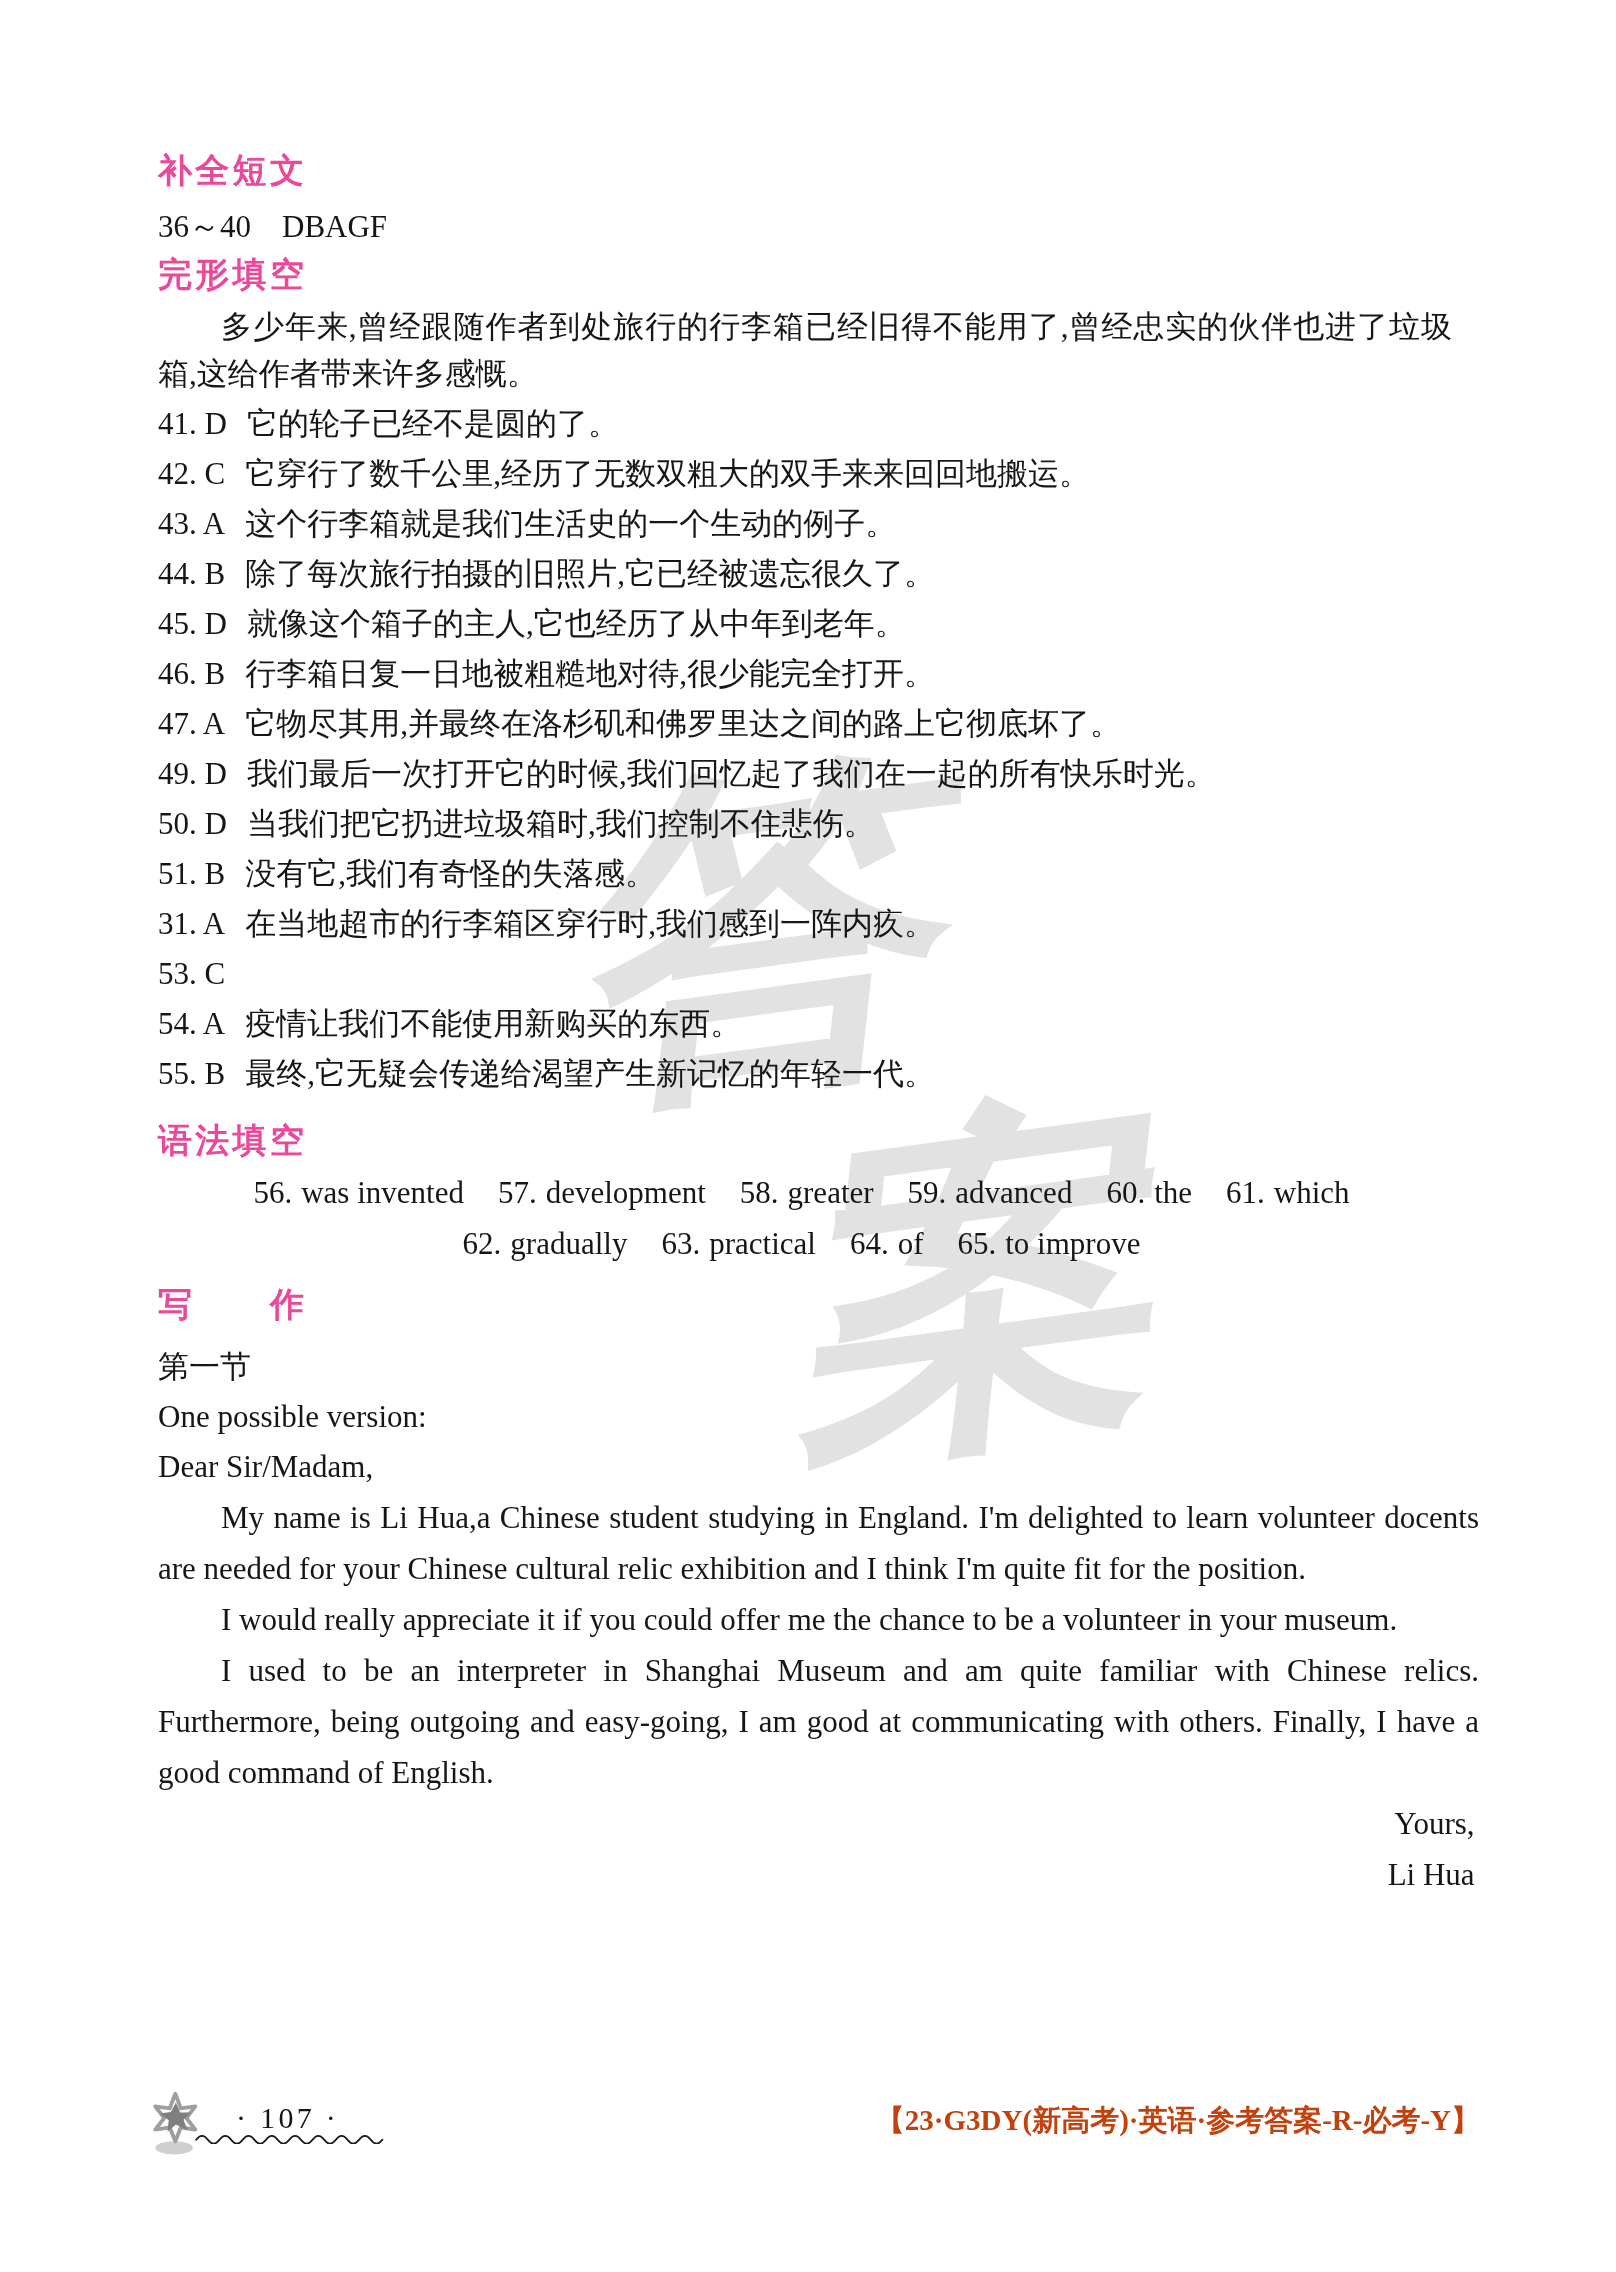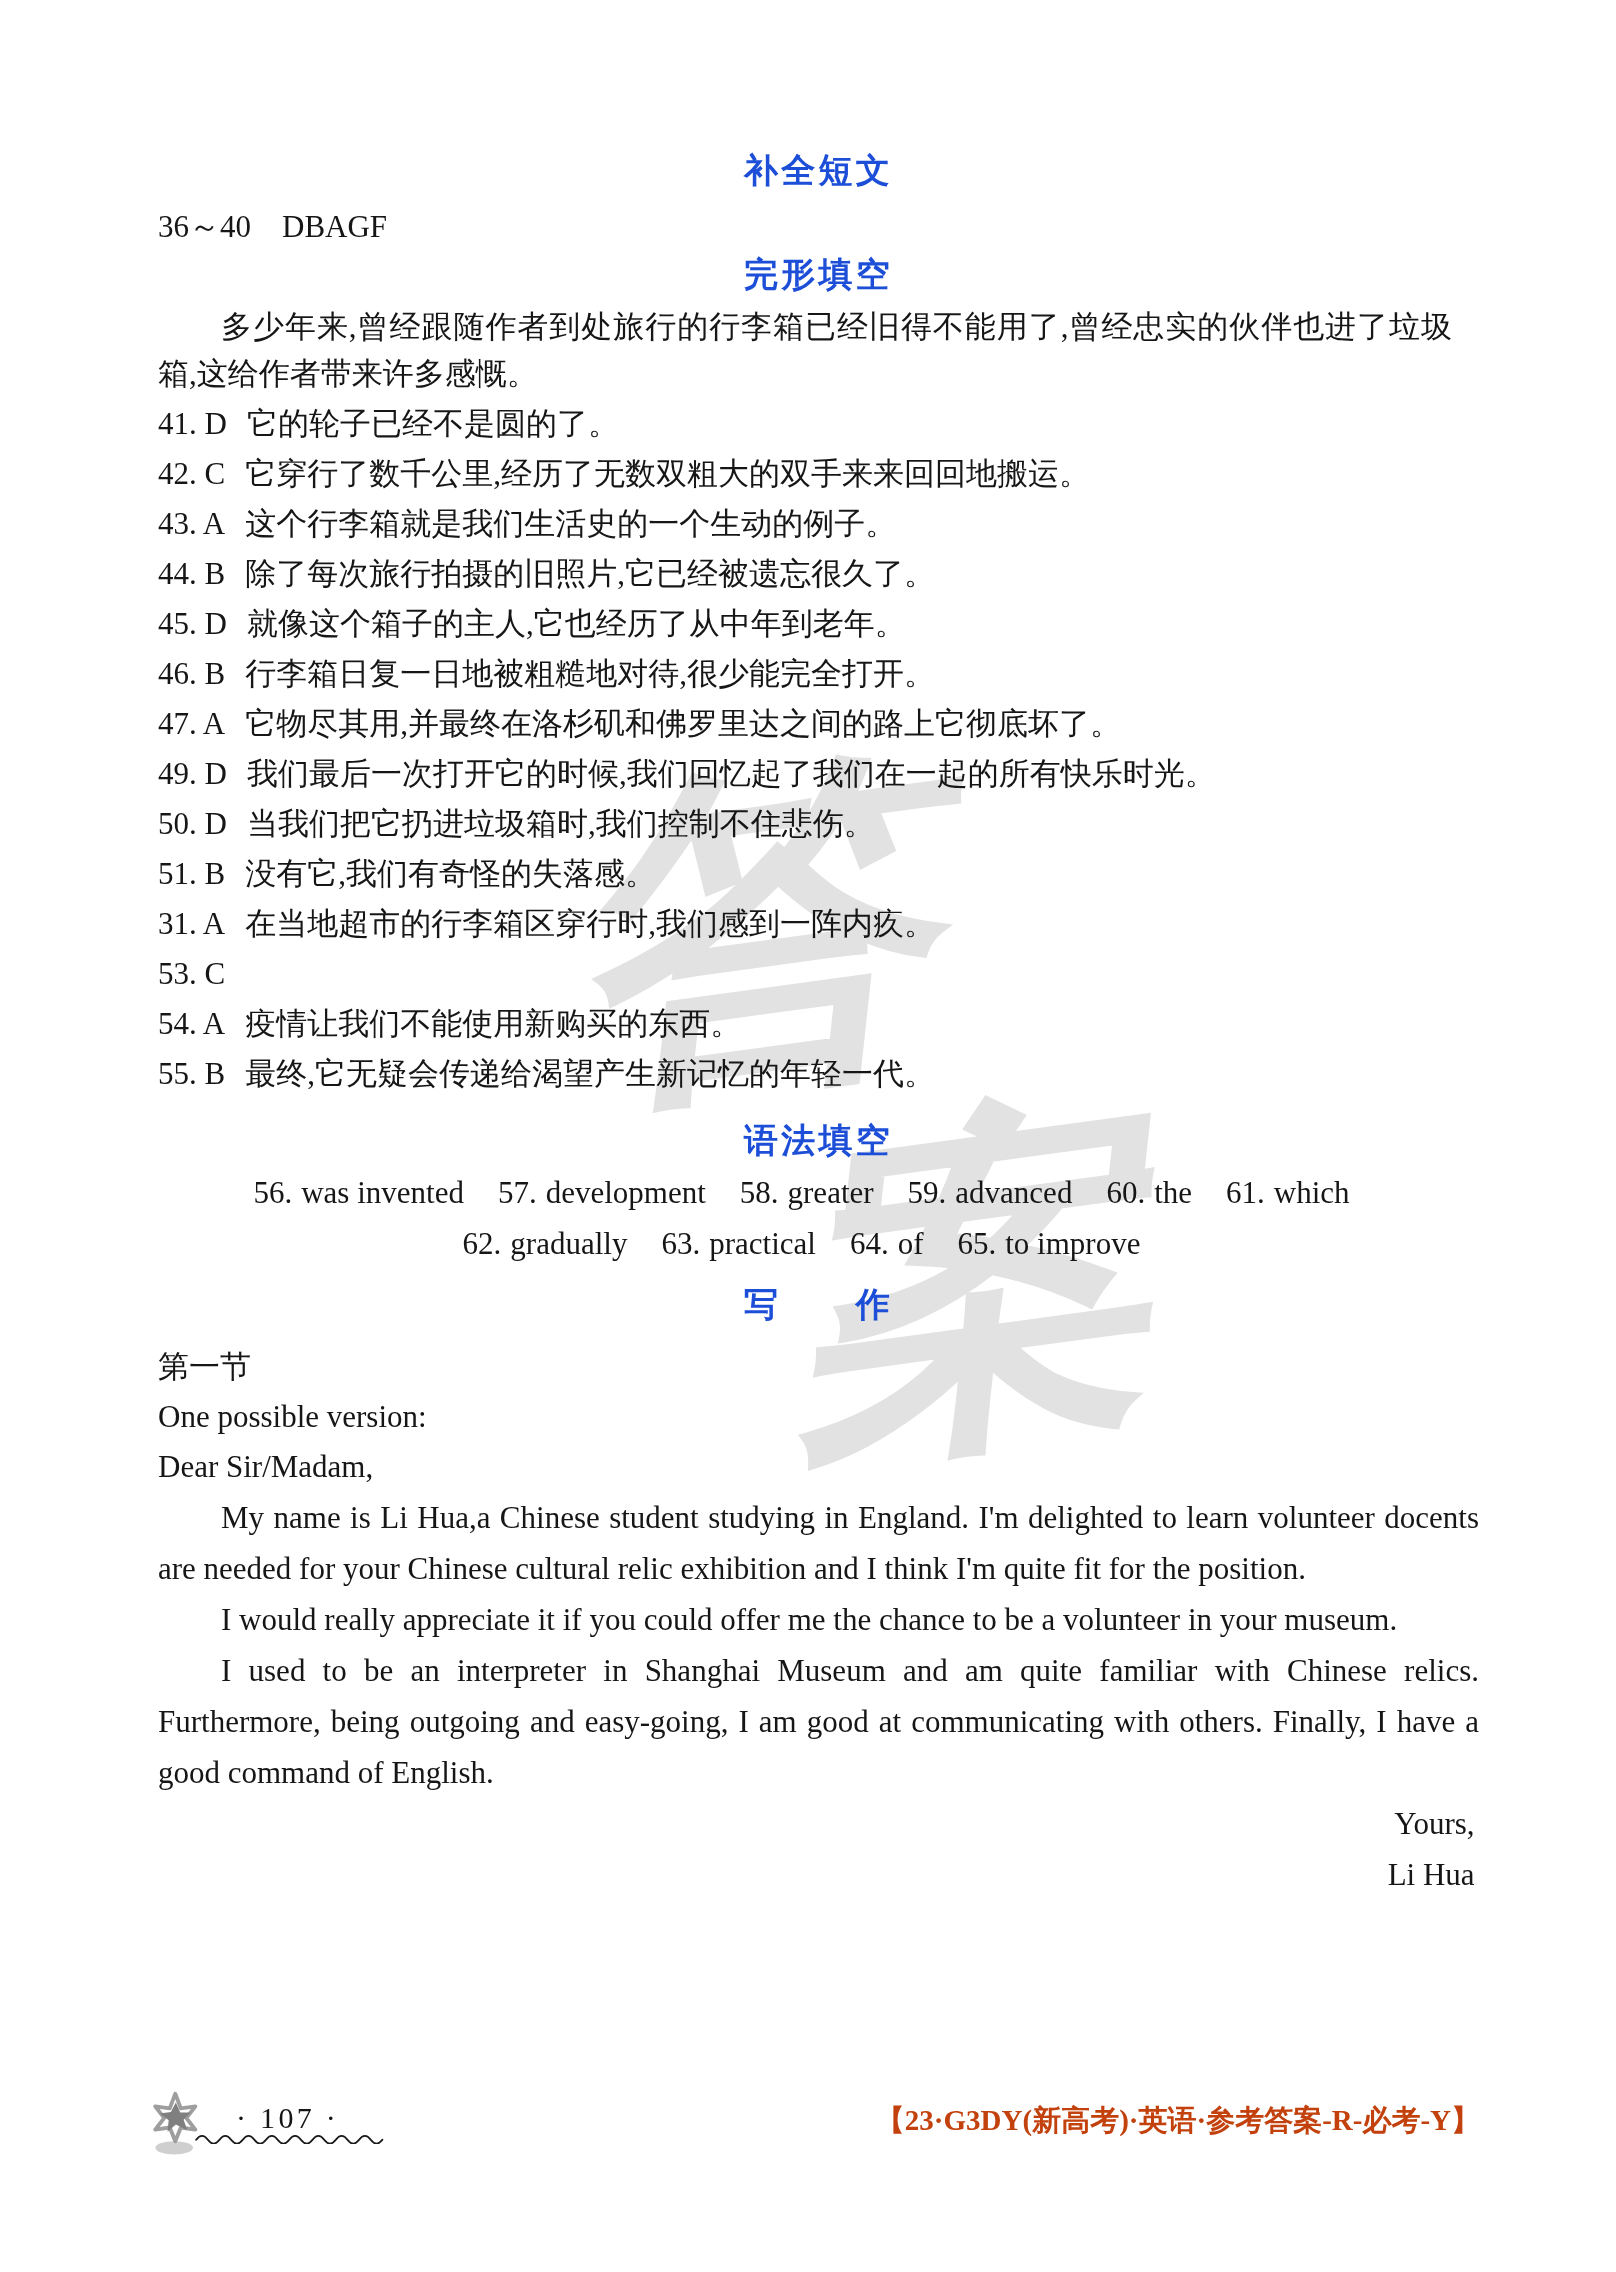--- a/index.html
+++ b/index.html
@@ -32,22 +32,22 @@
     position:absolute;
     left:158px; top:0;
     width:1321px;
     z-index:1;
   }
   .h-section {
     font-family:"Liberation Sans","DejaVu Sans",sans-serif;
     font-weight:bold;
     font-size:34px;
     letter-spacing:3.3px;
-    text-align:center;
-    color:#1d4ed8;
+    text-align:left;
+    color:#ec4899;
   }
   .t-completion { margin-top:150px; line-height:40px; }
   .ansline { margin-top:20px; line-height:34px; }
   .ansline .answers { margin-left:31px; }
   .t-cloze { margin-top:10px; line-height:40px; }
   .intro {
     margin-top:9px;
     line-height:47px;
     max-width:1294px;
     text-indent:63px;

